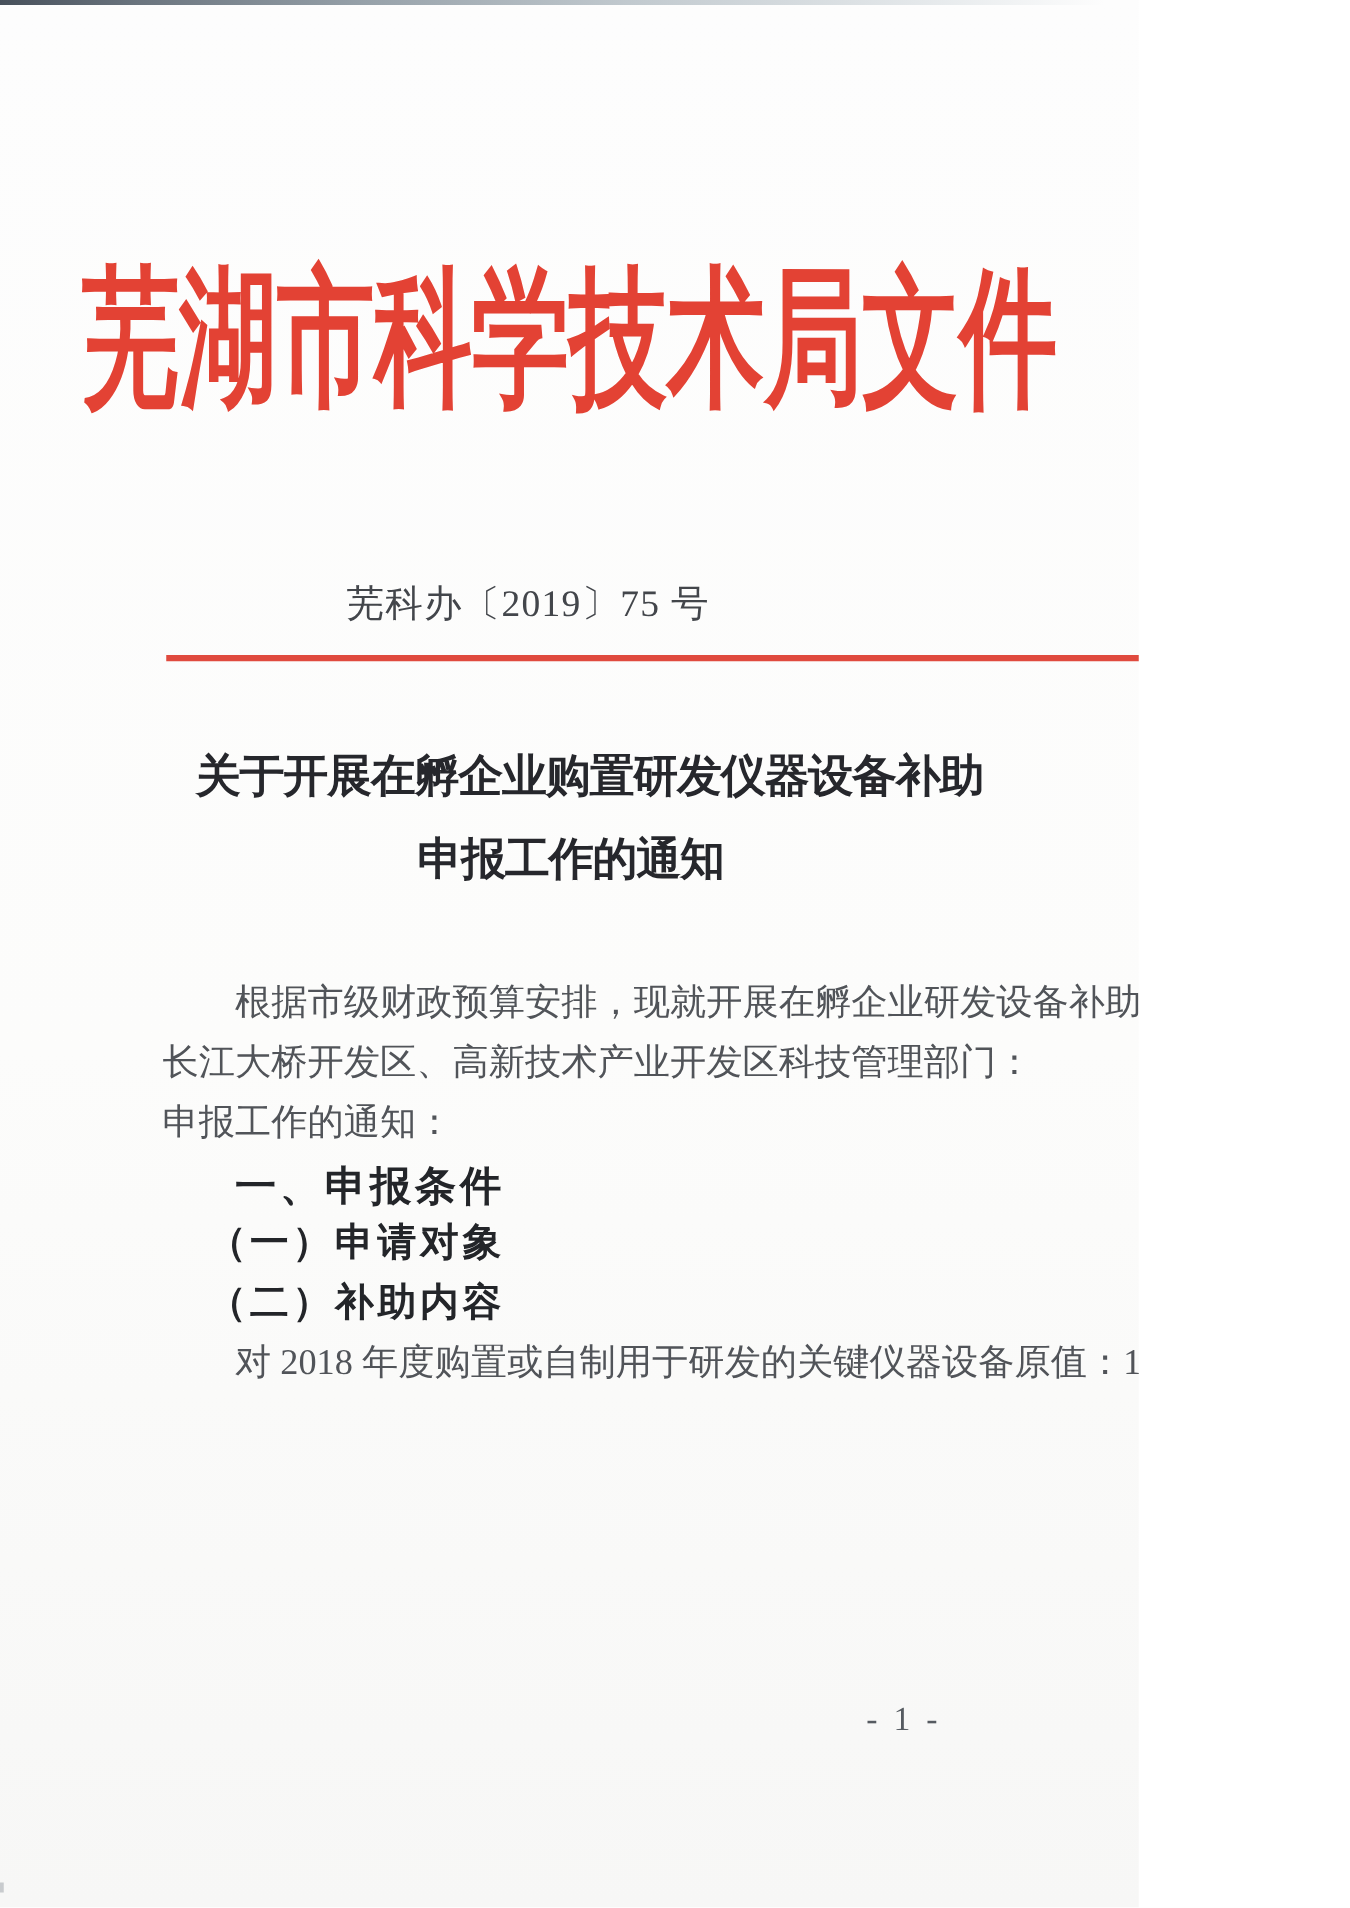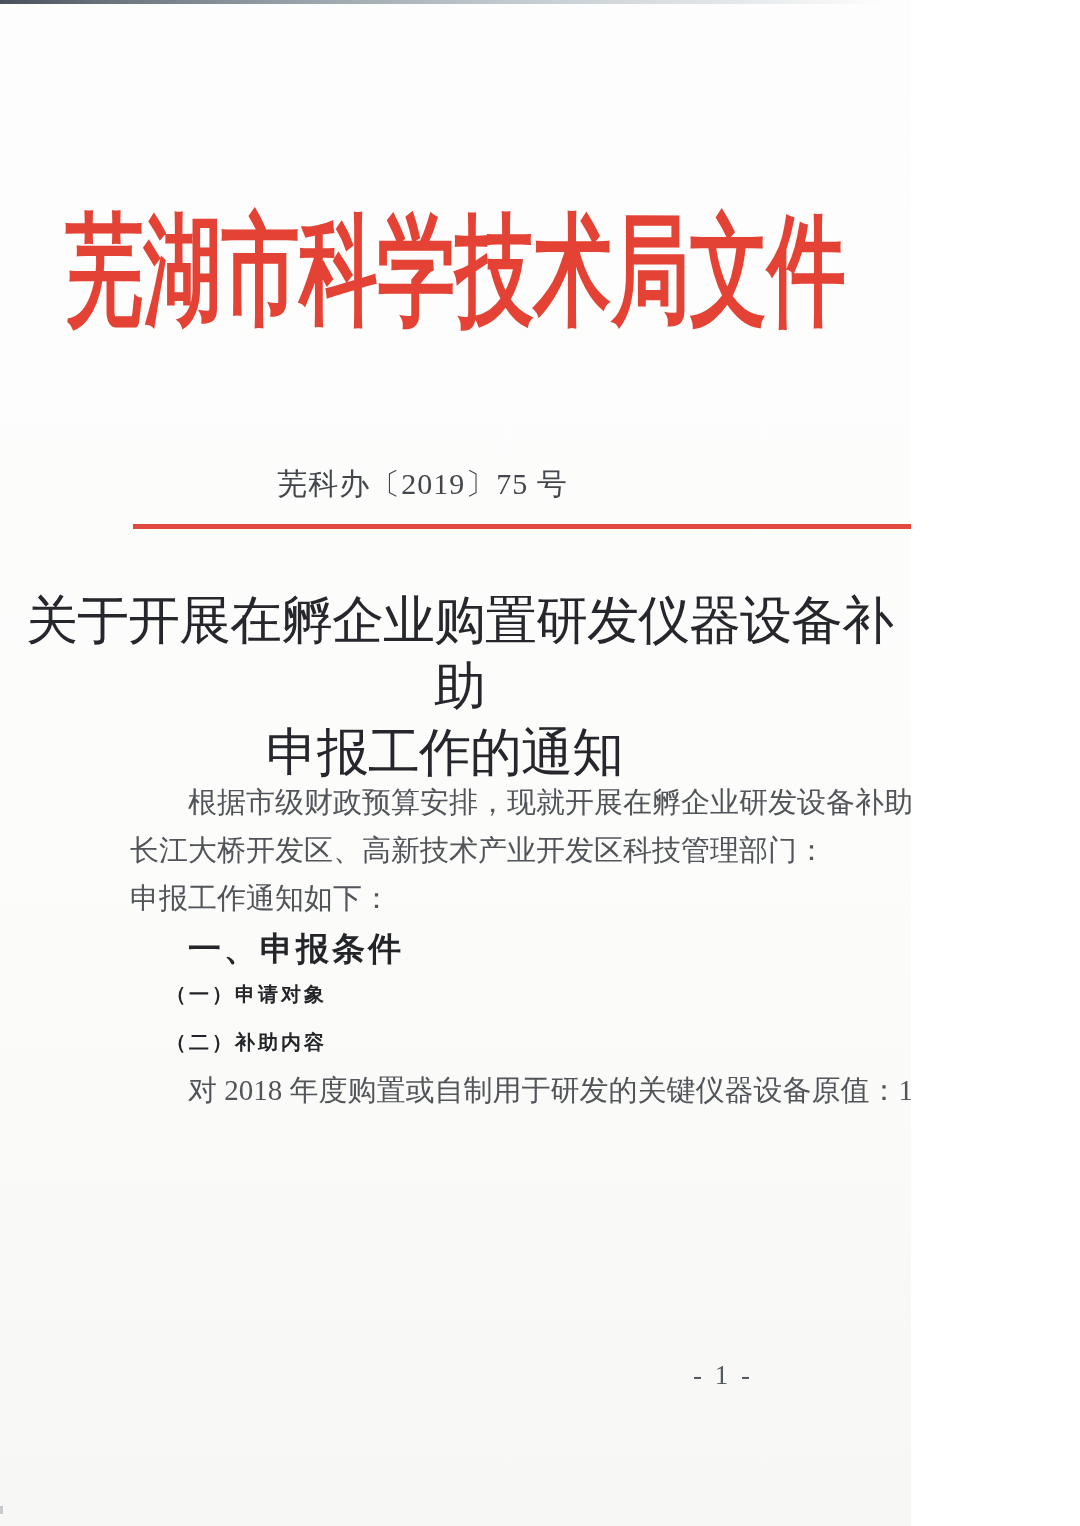--- a/index.html
+++ b/index.html
@@ -72,25 +72,25 @@
 
   .red-line {
     position: absolute;
     top: 524px; left: 133px;
     width: 813px; height: 5px;
     background: #e04a3e;
   }
 
   .doc-title {
     position: absolute;
-    top: 588px; left: 4px;
+    top: 588px; left: 16px;
     width: 100%;
     text-align: center;
-    font-weight: normal;
-    font-size: 52px;
+    font-weight: bold;
+    font-size: 36px;
     color: #26272c;
     letter-spacing: -1px;
   }
   .doc-title .l { line-height: 66px; }
   .doc-title .l2 { transform: translateX(-15px); }
 
   .body-block {
     position: absolute;
     top: 778px; left: 130px;
     width: 822px;
@@ -108,21 +108,21 @@
     font-weight: bold;
     font-size: 33px;
     color: #232529;
     letter-spacing: 3px;
     text-indent: 58px;
     position: relative;
     top: 3px;
   }
   .h2 {
     font-weight: bold;
-    font-size: 20px;
+    font-size: 31px;
     color: #232529;
     letter-spacing: 3px;
     text-indent: 36px;
   }
 
   .page-number {
     position: absolute;
     top: 1360px;
     right: 158px;
     font-size: 27px;
@@ -147,21 +147,21 @@
   <div class="red-line"></div>
 
   <div class="doc-title">
     <div class="l">关于开展在孵企业购置研发仪器设备补助</div>
     <div class="l l2">申报工作的通知</div>
   </div>
 
   <div class="body-block">
     <div class="bl ind">根据市级财政预算安排，现就开展在孵企业研发设备补助</div>
     <div class="bl">长江大桥开发区、高新技术产业开发区科技管理部门：</div>
-    <div class="bl">申报工作通知如下：</div>
+    <div class="bl">申报工作的通知：</div>
     <div class="bl h1">一、申报条件</div>
     <div class="bl h2">（一）申请对象</div>
     <div class="bl h2">（二）补助内容</div>
     <div class="bl ind">对 2018 年度购置或自制用于研发的关键仪器设备原值：1</div>
   </div>
 
   <div class="page-number">- 1 -</div>
 
 </div>
 

